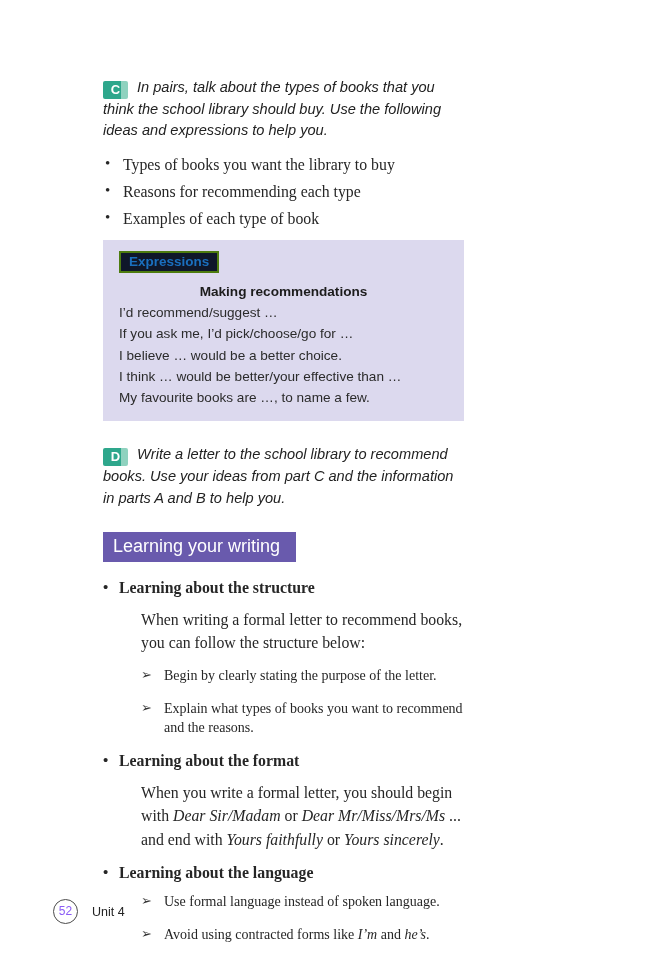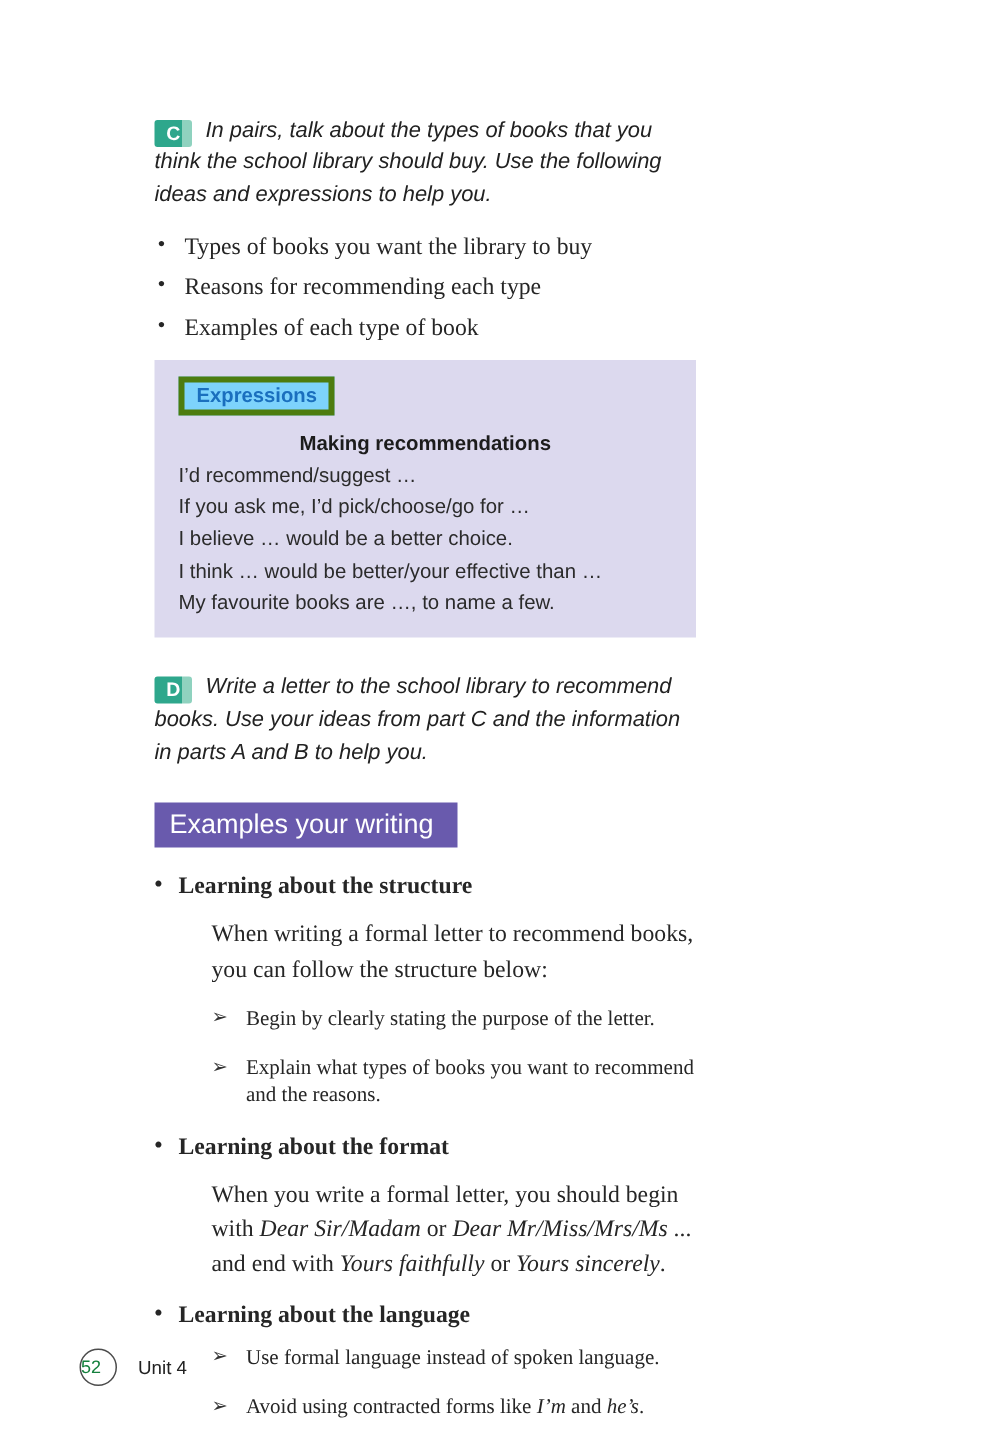--- a/index.html
+++ b/index.html
@@ -16,21 +16,21 @@
     color:#fff; font:bold 13px/18px "Liberation Sans", sans-serif; font-style:normal;
     text-align:center; margin-right:9px; vertical-align:-2px;
   }
   
   .ideas { margin:15px 0 0 2px; }
   .idea { position:relative; padding-left:18px; font-size:15.8px; line-height:1.0; margin-bottom:11px; }
   .idea::before { content:"•"; position:absolute; left:0; top:-1px; font-size:15px; }
   
   .expr-box { background:#dcd9ee; margin-top:13px; padding:11px 16px 13px 16px; }
   .expr-label {
-    display:inline-block; background:#7dd3fc; border:4px solid #4d7c0f; padding:1px 8px 2px;
+    display:inline-block; background:#0f172a; border:2px solid #4d7c0f; padding:1px 8px 2px;
     color:#1a6fbe; font:bold 13.5px "Liberation Sans", sans-serif;
   }
   .expr-heading { font:bold 13.6px/1.5 "Liberation Sans", sans-serif; color:#1c1c1c; margin-top:9px;text-align:center; }
   .expr-line { font:13.6px/1.56 "Liberation Sans", sans-serif; color:#2b2b2b; }
   
   .part-d { margin-top:23px; }
   
   .purple-header {
     display:inline-block; background:#695aad; color:#ffffff;
     font:18px/1 "Liberation Sans", sans-serif; padding:5px 16px 7px 10px; margin:7px 0 4px;
@@ -40,21 +40,21 @@
   .sec-title::before { content:"•"; position:absolute; left:-16px; top:0; font-size:15px; }
   .sec-body { margin-left:22px; }
   .para { font-size:15.8px; line-height:1.48; margin:0 0 13px; }
   .arrow-item { position:relative; padding-left:23px; font-size:14px; line-height:1.3; margin-bottom:15px; }
   .arrow-item::before { content:"➢"; position:absolute; left:0; top:0; font-size:13px; color:#333; font-family:"DejaVu Sans", sans-serif; }
   .para em, .arrow-item em { font-style:italic; }
   
   .footer { position:absolute; left:53px; bottom:33px; display:flex; align-items:center; }
   .pgnum {
     width:23px; height:23px; border:1.2px solid #4c4c4c; border-radius:50%;
-    text-align:left; font:12px/23px "Liberation Sans", sans-serif; color:#15803d;
+    text-align:center; font:12px/23px "Liberation Sans", sans-serif; color:#8b5cf6;
   }
   .unit { font:12.5px "Liberation Sans", sans-serif; color:#222; margin-left:14px; }
 </style>
 </head>
 <body>
 
 <div class="page">
 
   
   <p class="task"><span class="badge">C</span><span>In pairs, talk about the types of books that you think the school library should buy. Use the following ideas and expressions to help you.</span></p>
@@ -73,21 +73,21 @@
     <div class="expr-line">If you ask me, I’d pick/choose/go for …</div>
     <div class="expr-line">I believe … would be a better choice.</div>
     <div class="expr-line">I think … would be better/your effective than …</div>
     <div class="expr-line">My favourite books are …, to name a few.</div>
   </div>
 
   
   <p class="task part-d"><span class="badge">D</span><span>Write a letter to the school library to recommend books. Use your ideas from part C and the information in parts A and B to help you.</span></p>
 
   
-  <div class="purple-header">Examples your writing</div>
+  <div class="purple-header">Learning your writing</div>
 
   <div class="sec-body" style="margin-left:16px;">
     <div class="sec-title">Learning about the structure</div>
     <div class="sec-body">
       <p class="para">When writing a formal letter to recommend books, you can follow the structure below:</p>
       <div class="arrow-item">Begin by clearly stating the purpose of the letter.</div>
       <div class="arrow-item">Explain what types of books you want to recommend and the reasons.</div>
     </div>
 
     <div class="sec-title">Learning about the format</div>

